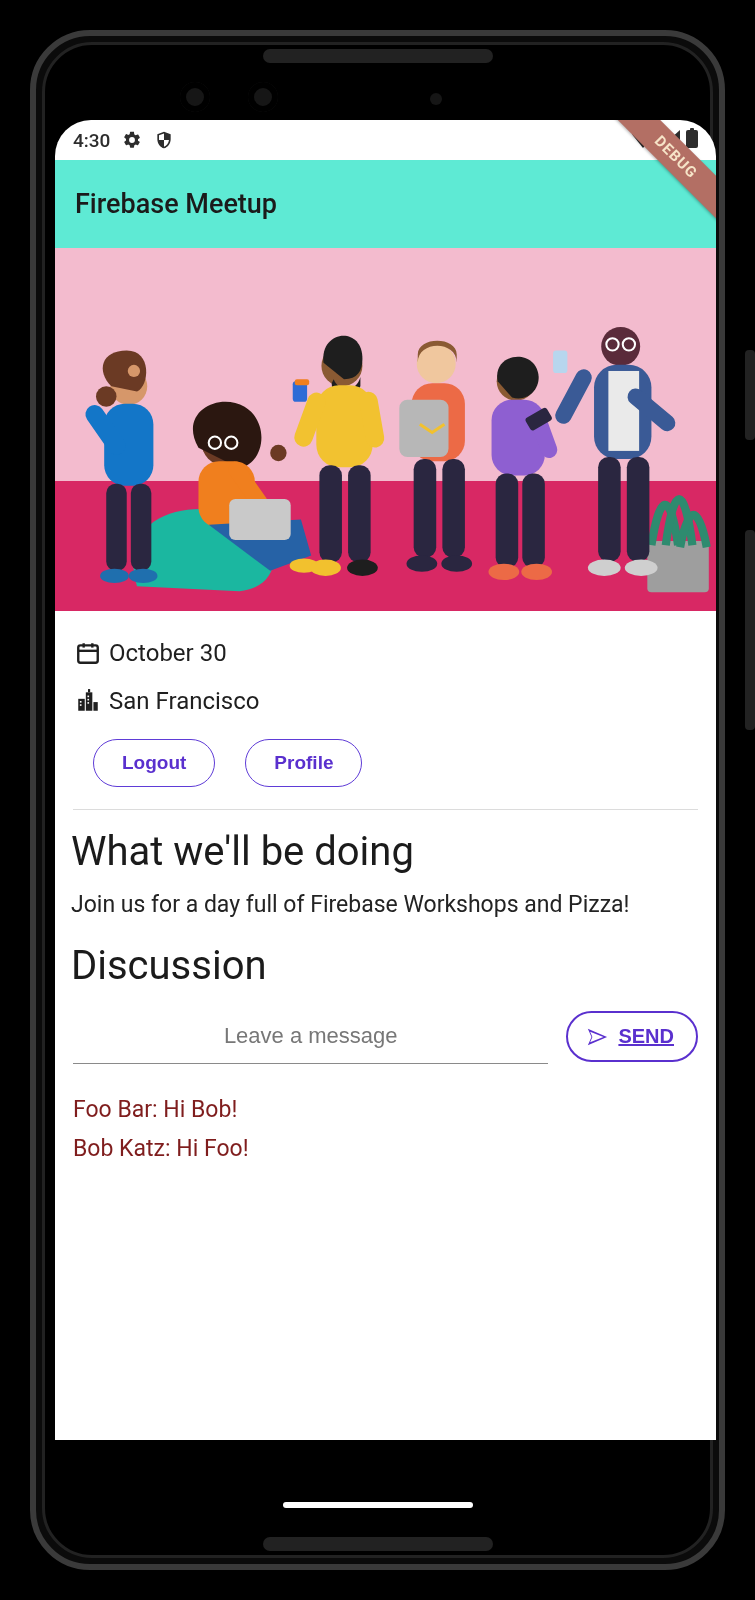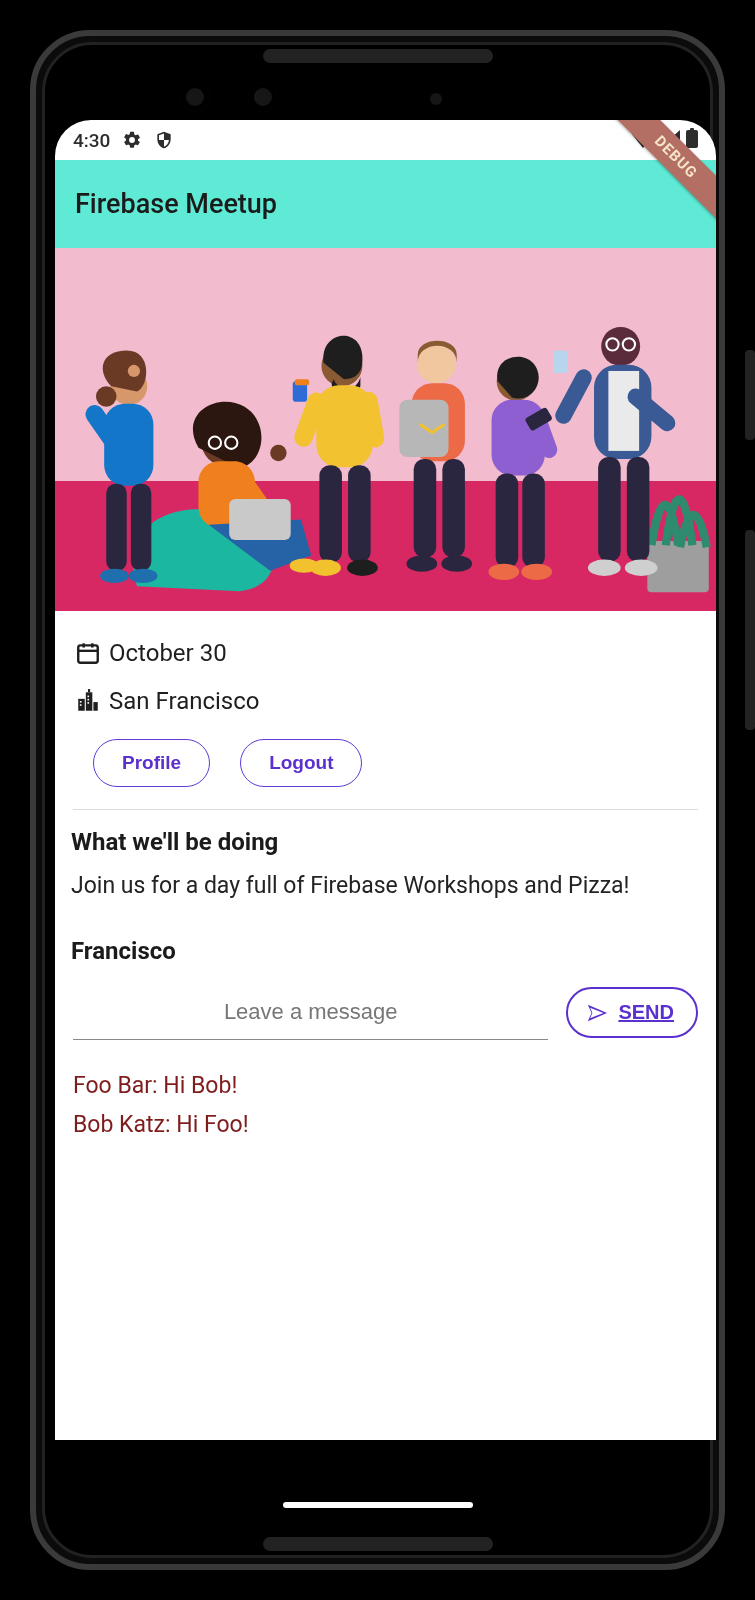--- a/index.html
+++ b/index.html
@@ -144,23 +144,22 @@
     font-weight:600;
     padding: 12px 28px;
     border-radius: 30px;
     cursor:pointer;
   }
   .divider {
     height:1px; background:#dcdcdc;
     margin: 2px 6px 18px 6px;
   }
   .section-title {
-    font-size:24px; font-weight:700; color:#1b1b1b;
+    font-size:40px; font-weight:400; color:#1b1b1b;
     padding: 0 4px 14px 4px;
-    margin-top: 14px;
   }
   .para {
     font-size:23px; line-height:1.35;
     color:#232323;
     padding: 0 4px 22px 4px;
   }
   .msg-row {
     display:flex; align-items:center; gap:18px;
     padding: 6px 6px;
   }
@@ -369,29 +368,29 @@
               <rect x="4.5" y="12" width="1.5" height="1.5" fill="#fff"></rect>
               <rect x="4.5" y="15" width="1.5" height="1.5" fill="#fff"></rect>
               <rect x="11.5" y="7" width="1.5" height="1.5" fill="#fff"></rect>
               <rect x="11.5" y="10" width="1.5" height="1.5" fill="#fff"></rect>
               <rect x="11.5" y="13" width="1.5" height="1.5" fill="#fff"></rect>
             </svg>
         </span>
         <span>San Francisco</span>
       </div>
       <div class="btns">
+        <button class="pill">Logout</button>
         <button class="pill">Profile</button>
-        <button class="pill">Logout</button>
       </div>
       <div class="divider"></div>
 
       <h2 class="section-title">What we'll be doing</h2>
       <p class="para">Join us for a day full of Firebase Workshops and Pizza!</p>
 
-      <h2 class="section-title">Francisco</h2>
+      <h2 class="section-title">Discussion</h2>
 
       <div class="msg-row">
         <input class="msg-input" type="text" placeholder="Leave a message" style="">
         <button class="send-btn">
           <span>
             <svg width="22" height="22" viewBox="0 0 24 24" fill="#5a30ce">
                 <path d="M2 21l21-9L2 3l4 9-4 9zm5-9l-2.5-5.6L19 12 4.5 17.6 7 12h9v0H7z"></path>
               </svg>
           </span>
           <span>SEND</span>

